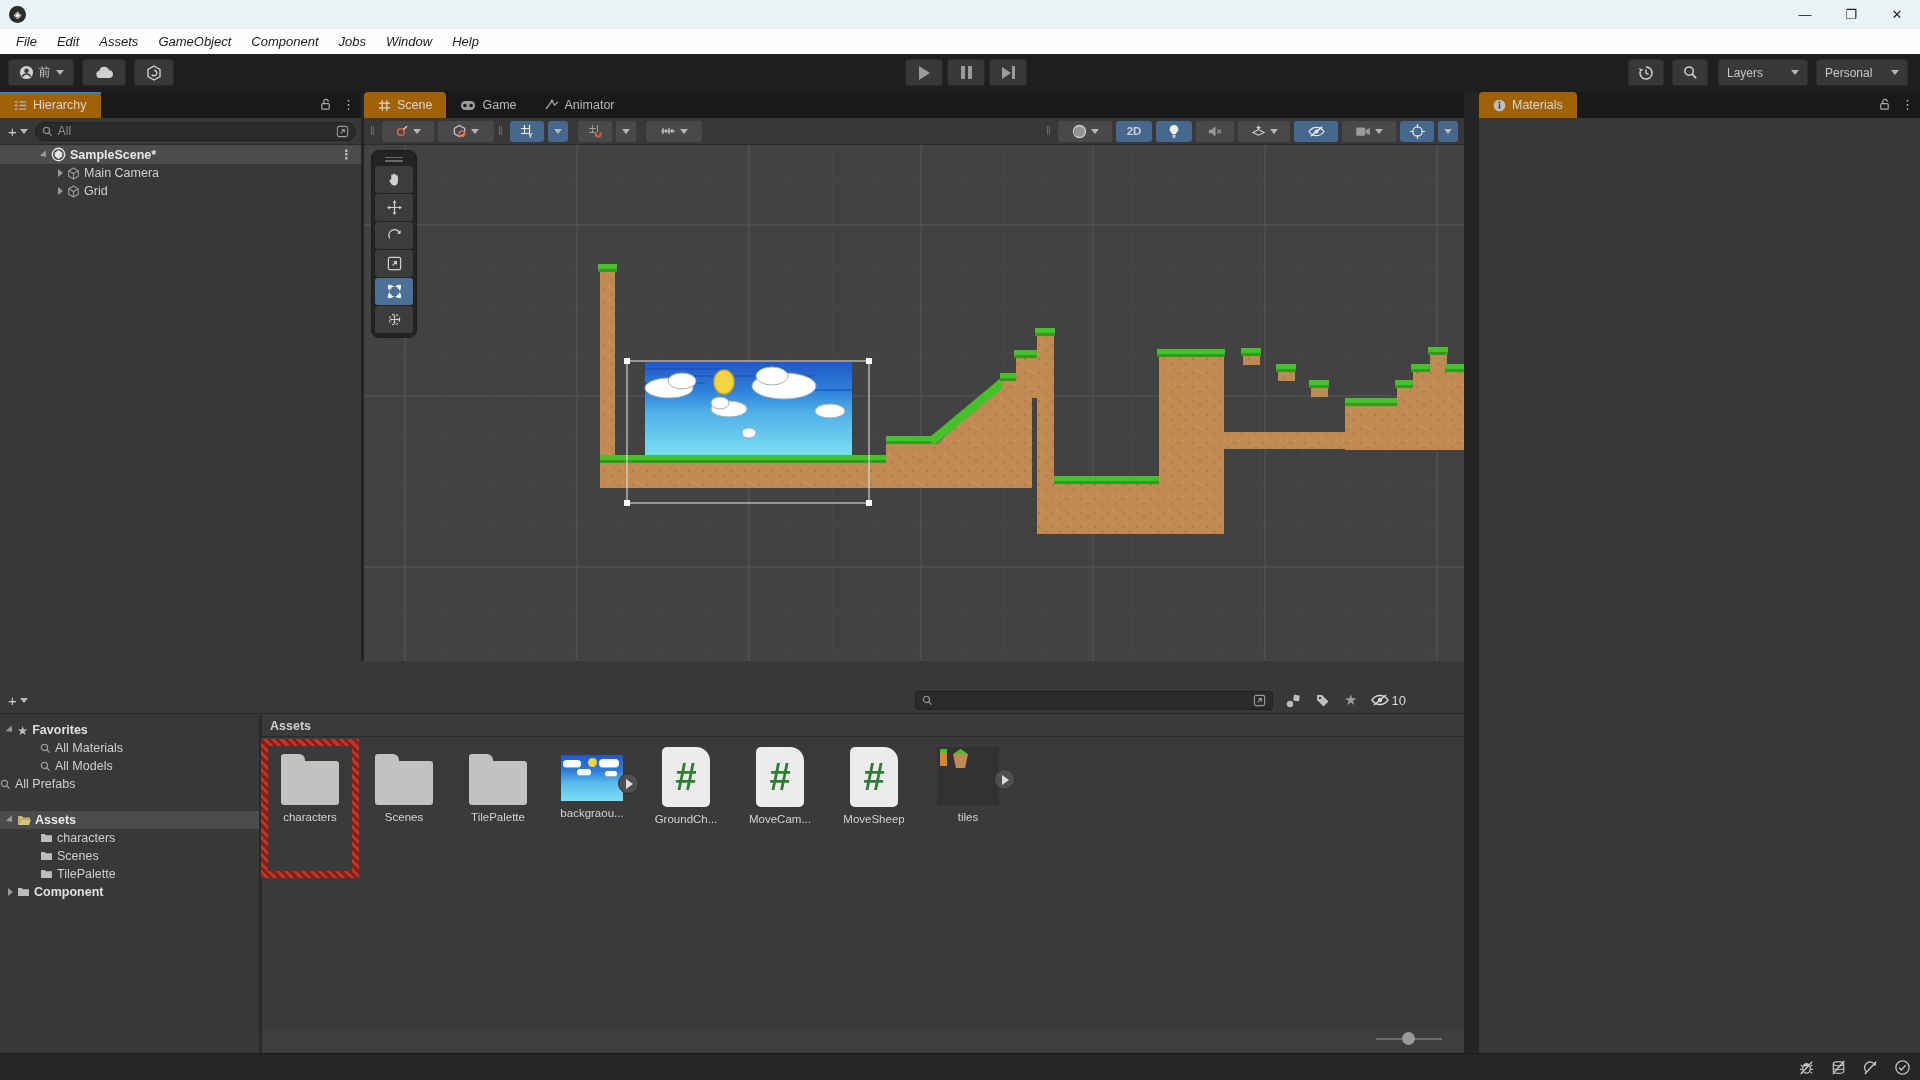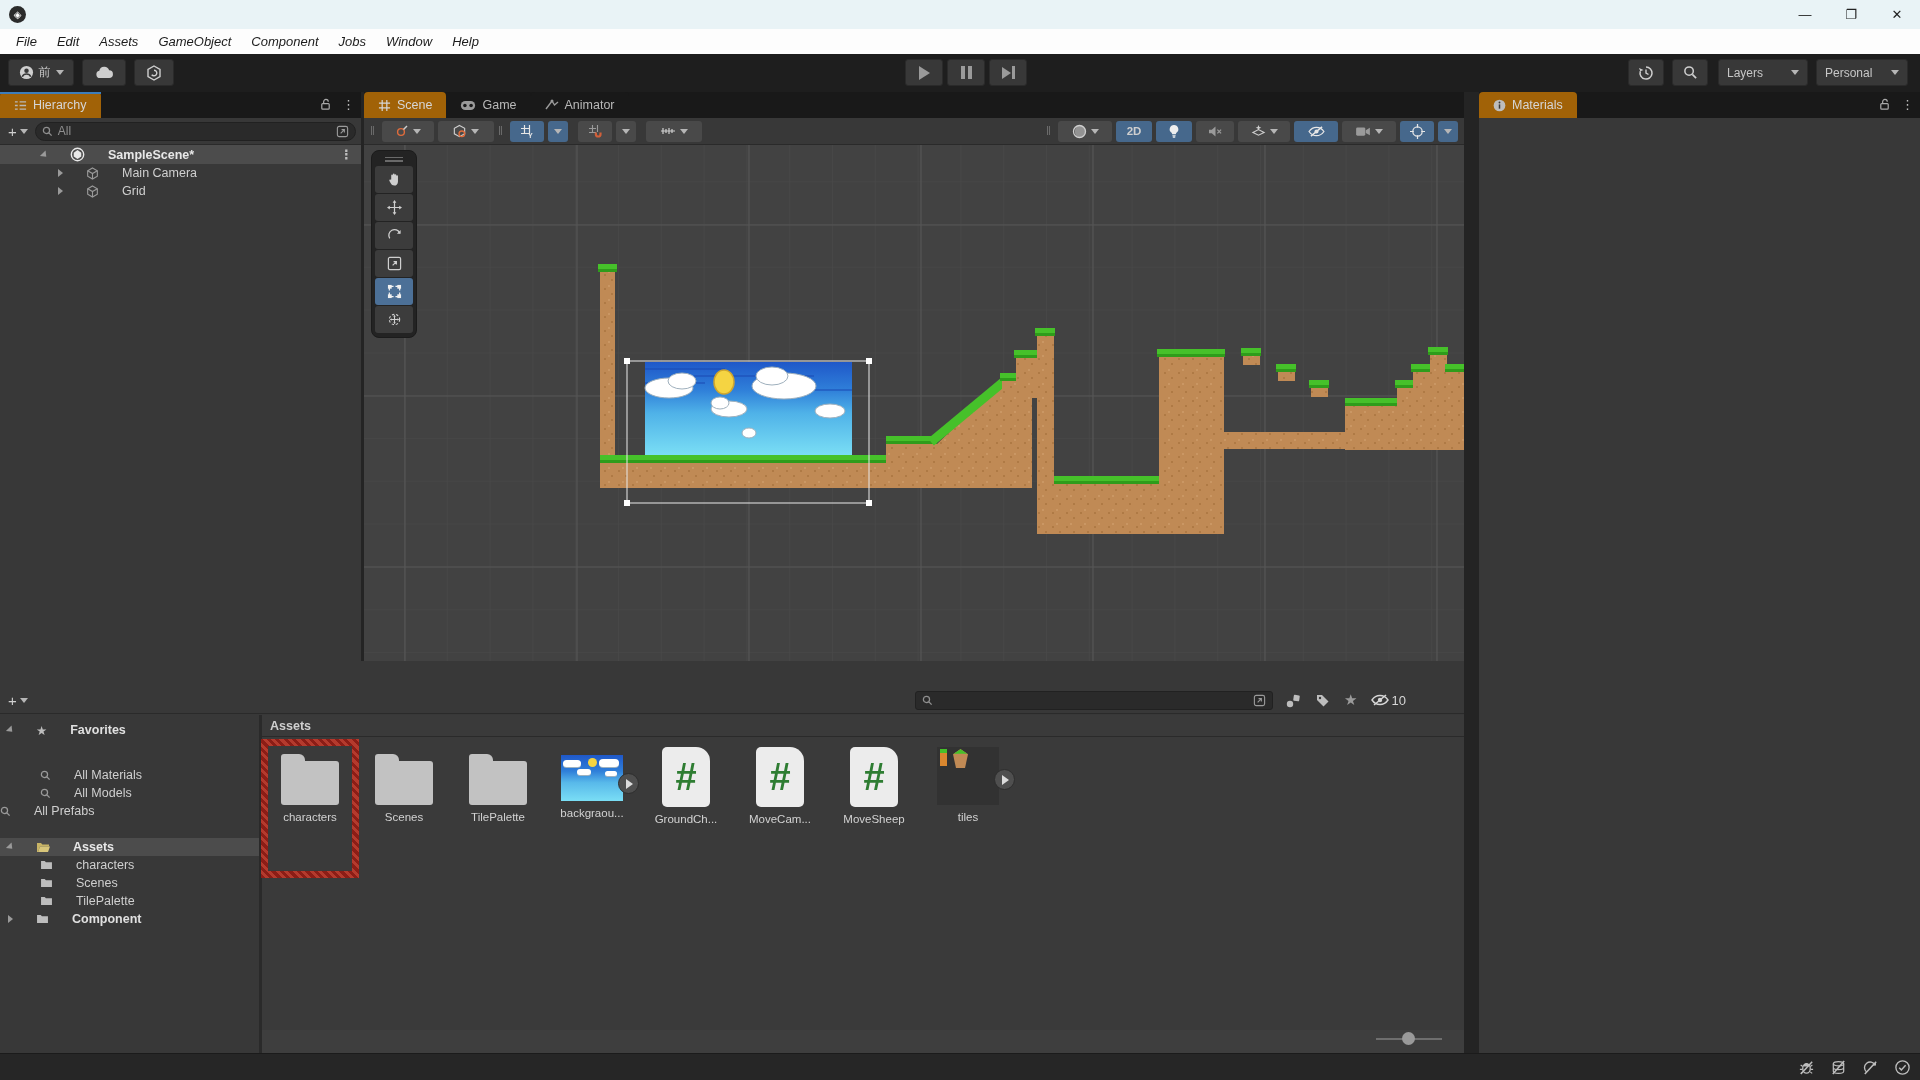--- a/index.html
+++ b/index.html
@@ -47,21 +47,21 @@
   .paneltools { position:absolute; right:6px; top:5px; display:flex; gap:10px; align-items:center; color:#aaa; }
   .kebab { color:#bdbdbd; font-size:13px; letter-spacing:0; }
 
   
   #hierarchy { left:0; top:92px; width:361px; height:569px; }
   .subtoolbar { position:absolute; left:0; top:26px; right:0; height:27px; background:#383838;
     border-bottom:1px solid #2a2a2a; display:flex; align-items:center; padding:0 5px; gap:4px; }
   .plusbtn { color:#cfcfcf; font-size:15px; display:flex; align-items:center; gap:3px; padding:0 3px; }
   .searchbox { flex:1; height:19px; background:#2a2a2a; border:1px solid #212121; border-radius:10px;
     display:flex; align-items:center; padding:0 6px; gap:5px; color:#8f8f8f; font-size:12px; }
-  .treerow { display:flex; align-items:center; height:18px; font-size:12.5px; color:#cfcfcf; gap:23px; position:relative; }
+  .treerow { display:flex; align-items:center; height:18px; font-size:12.5px; color:#cfcfcf; gap:4px; position:relative; }
   .arrow { width:0; height:0; border-top:4px solid transparent; border-bottom:4px solid transparent;
     border-left:5px solid #9a9a9a; }
   .arrow.open { transform:rotate(45deg); }
   .cubeicon { width:13px; height:13px; }
 
   
   #sceneview { left:364px; top:92px; width:1100px; height:569px; }
   #scenetoolbar { position:absolute; left:0; top:26px; right:0; height:27px; background:#383838;
     border-bottom:1px solid #2a2a2a; display:flex; align-items:center; padding:0 6px; gap:4px; }
   .stbtn { height:21px; background:#494949; border-radius:3px; display:flex; align-items:center;
@@ -631,21 +631,21 @@
       </span>
     </div>
   </div>
 
   <div id="projleft">
     <div class="treerow" style="padding-left:8px;font-weight:bold;color:#e0e0e0;margin-top:6px;">
       <span class="arrow open"></span>
       <span style="color:#bdbdbd;">★</span>
       <span>Favorites</span>
     </div>
-    <div class="treerow" style="padding-left:40px;margin-top:27px;">
+    <div class="treerow" style="padding-left:40px;">
       <svg class="icon-svg" width="11" height="11" viewBox="0 0 16 16">
           <circle cx="6.5" cy="6.5" r="4.5" fill="none" stroke="#9a9a9a" stroke-width="1.8"></circle>
           <path d="M10 10l4 4" stroke="#9a9a9a" stroke-width="2"></path>
         </svg>
       <span>All Materials</span>
     </div>
     <div class="treerow" style="padding-left:40px;">
       <svg class="icon-svg" width="11" height="11" viewBox="0 0 16 16">
           <circle cx="6.5" cy="6.5" r="4.5" fill="none" stroke="#9a9a9a" stroke-width="1.8"></circle>
           <path d="M10 10l4 4" stroke="#9a9a9a" stroke-width="2"></path>

